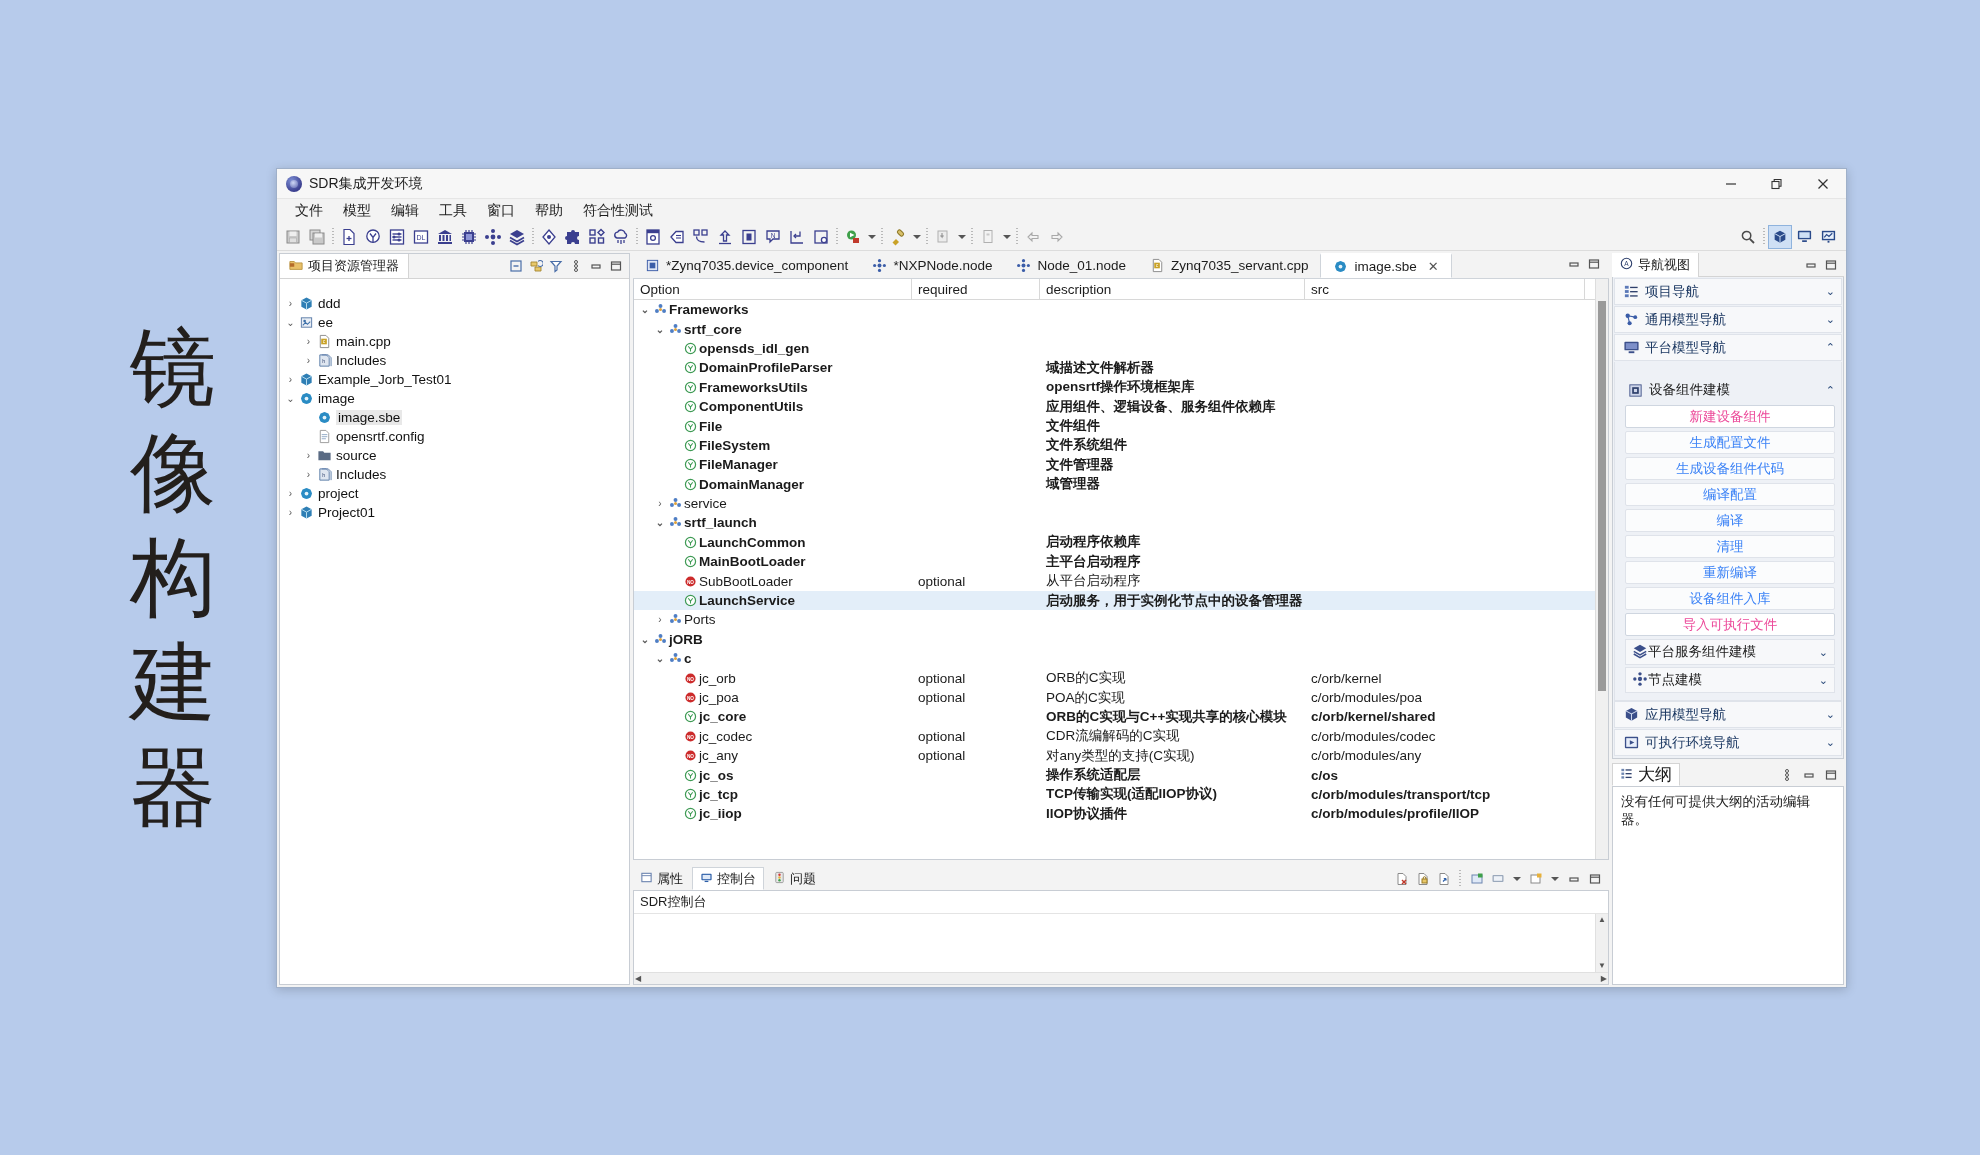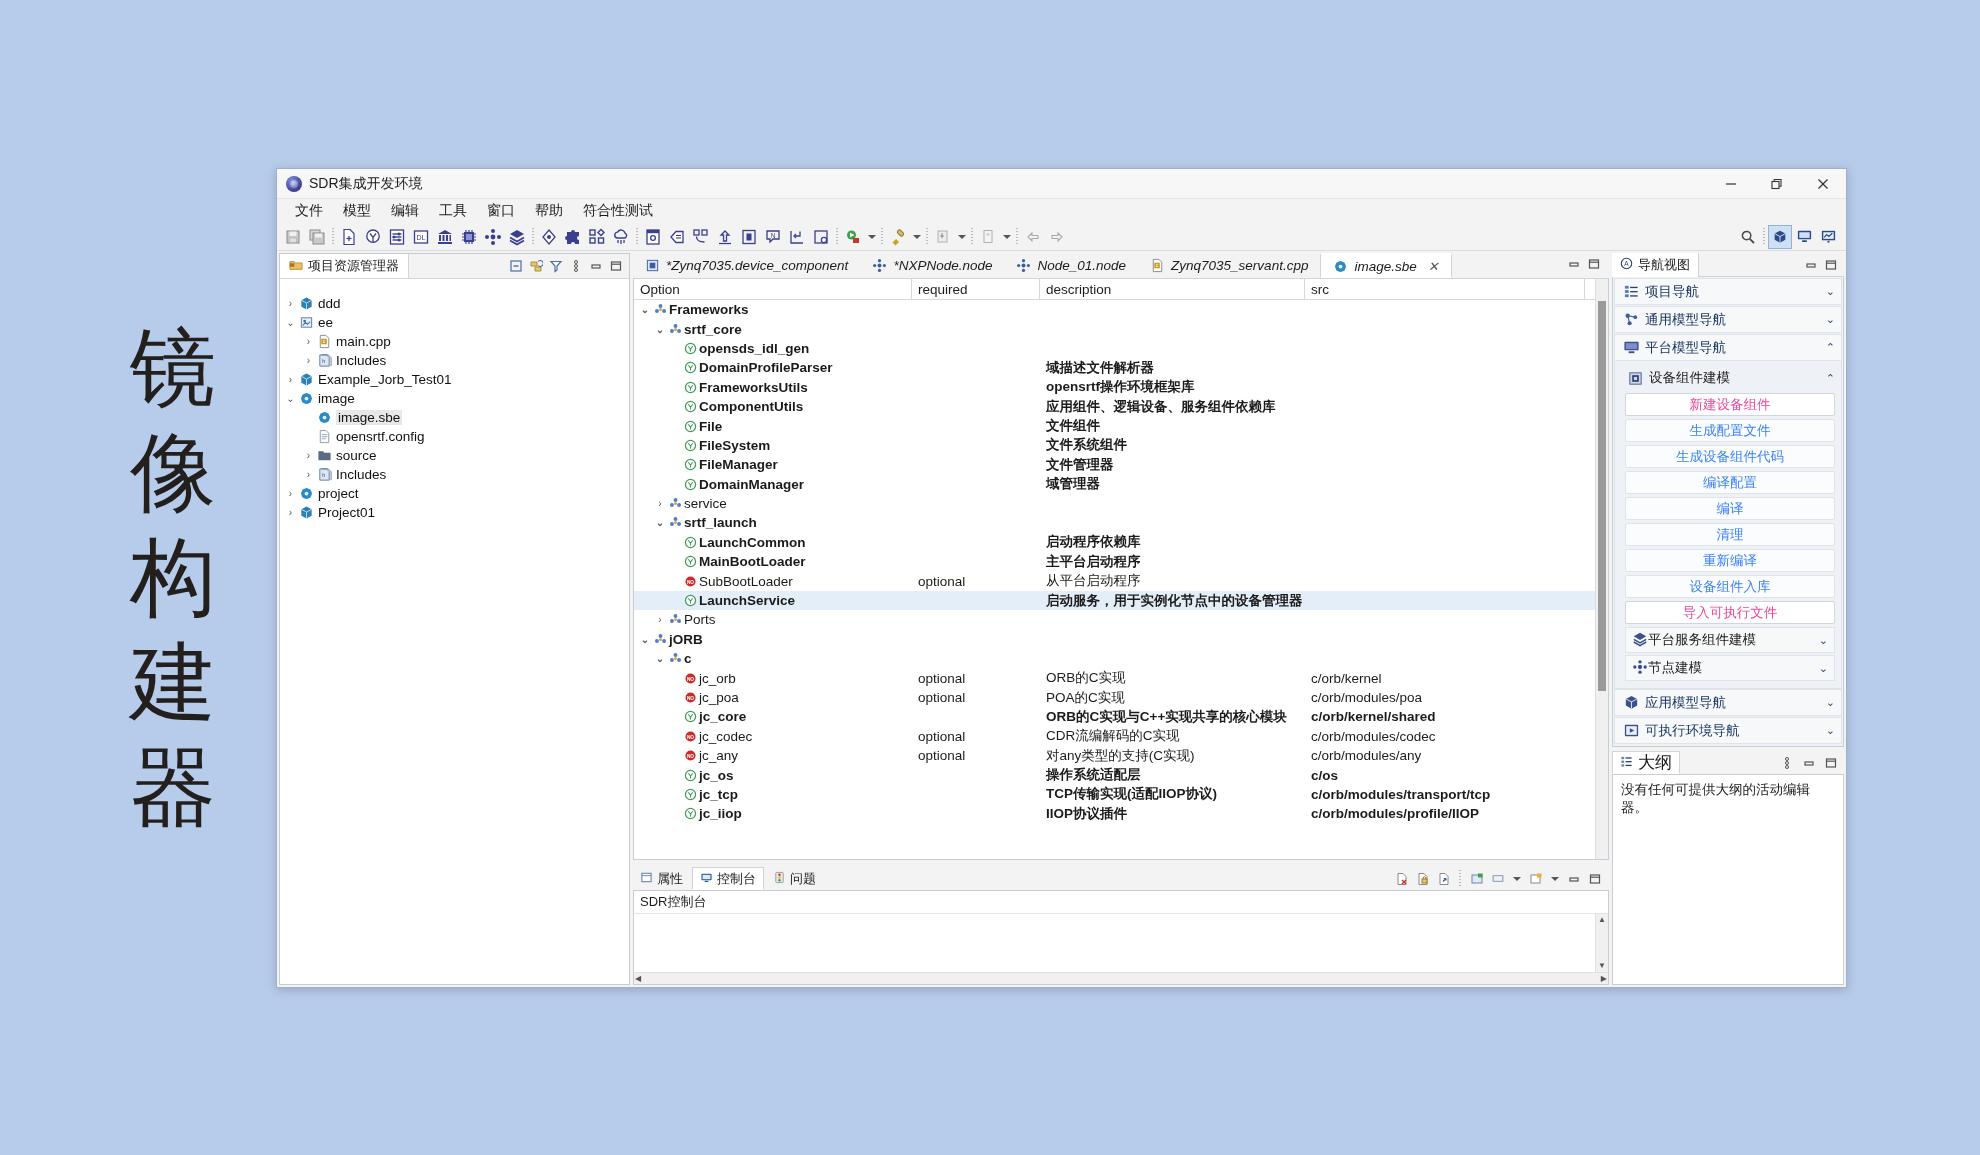--- a/index.html
+++ b/index.html
@@ -98,21 +98,21 @@
   
   #project-tree{flex:1 1 auto;overflow:hidden;padding-top:2px;background:#fff;}
   .tnode{height:19px;display:flex;align-items:center;font-size:13.5px;white-space:nowrap;}
   .tnode .twist{width:13px;height:19px;display:flex;align-items:center;justify-content:center;color:#5a5a5a;font-size:10px;}
   .tnode .ticon{width:18px;height:19px;display:flex;align-items:center;justify-content:center;margin-right:3px;}
   .tnode .tlabel{color:#111;}
   .tnode.selected .tlabel{background:#e8e8e8;padding:0 2px;}
 
   
   #editor-part{flex:1 1 auto;display:flex;flex-direction:column;min-height:0;}
-  #editor-tabbar{height:26px;background:#f3f3f3;display:flex;align-items:stretch;flex:0 0 auto;border-bottom:1px solid #cfd4da;font-style:italic;}
+  #editor-tabbar{height:26px;background:#f3f3f3;display:flex;align-items:stretch;flex:0 0 auto;border-bottom:1px solid #cfd4da;}
   .etab{display:flex;align-items:center;gap:6px;padding:0 12px;font-size:13.5px;color:#1c1c1c;background:#f3f3f3;}
   .etab.active{background:#fff;border:1px solid #cfd4da;border-bottom:1px solid #fff;border-top:2px solid #fff;}
   .etab .eclose{margin-left:5px;color:#555;font-size:13px;}
   #editor-tab-tools{margin-left:auto;display:flex;align-items:center;gap:6px;padding-right:8px;}
 
   #editor-body{flex:1 1 auto;background:#fff;border:1px solid #c8cdd4;border-top:none;display:flex;min-height:0;position:relative;overflow:hidden;}
   #table-wrap{flex:1 1 auto;min-width:0;display:flex;flex-direction:column;}
   #table-head{height:21px;display:flex;align-items:center;border-bottom:1px solid #d8d8d8;background:#fff;flex:0 0 auto;}
   #table-head .th{font-size:13.5px;color:#1c1c1c;padding-left:6px;border-right:1px solid #d8d8d8;height:21px;line-height:21px;}
   #table-rows{flex:1 1 auto;overflow:hidden;}
@@ -149,21 +149,21 @@
   #nav-tabbar{height:24px;background:#f3f3f3;display:flex;align-items:center;border-bottom:1px solid #d4d4d4;}
   #nav-tab{display:flex;align-items:center;gap:5px;padding:0 8px;background:#fff;height:24px;font-size:13px;border-right:1px solid #d4d4d4;}
   #nav-content{background:#eef1f6;border:1px solid #c8cdd4;border-top:none;padding:1px;}
   .nav-section{
     background:#f7f8fa;border:1px solid #dfe3ea;margin-bottom:1px;
     display:flex;align-items:center;height:27px;padding:0 6px;font-size:13.5px;
   }
   .nav-section .ns-icon{width:20px;display:flex;align-items:center;justify-content:center;margin-right:4px;}
   .nav-section .ns-label{color:#16335e;}
   .nav-section .ns-chev{margin-left:auto;color:#2a4a7a;font-size:11px;}
-  .nav-subpanel{background:#eef1f6;border:1px solid #dfe3ea;border-top:none;padding:4px 6px 5px 10px;text-align:right;}
+  .nav-subpanel{background:#eef1f6;border:1px solid #dfe3ea;border-top:none;padding:16px 6px 5px 10px;text-align:right;}
   .nav-sub-header{display:flex;align-items:center;height:24px;font-size:13.5px;margin-bottom:3px;}
   .nav-sub-header .ns-icon{width:20px;display:flex;align-items:center;justify-content:center;margin-right:4px;}
   .nav-btn{
     height:23px;border:1px solid #dfe3ea;background:#fbfcfd;border-radius:2px;
     display:flex;align-items:center;justify-content:center;font-size:13.5px;margin-bottom:3px;
     color:#3b82f6;
   }
   .nav-btn.enabled{color:#ec4899;font-weight:normal;background:#fff;border-color:#cfd6e0;}
   .nav-sub-row{
     background:#f7f8fa;border:1px solid #dfe3ea;height:26px;display:flex;align-items:center;

